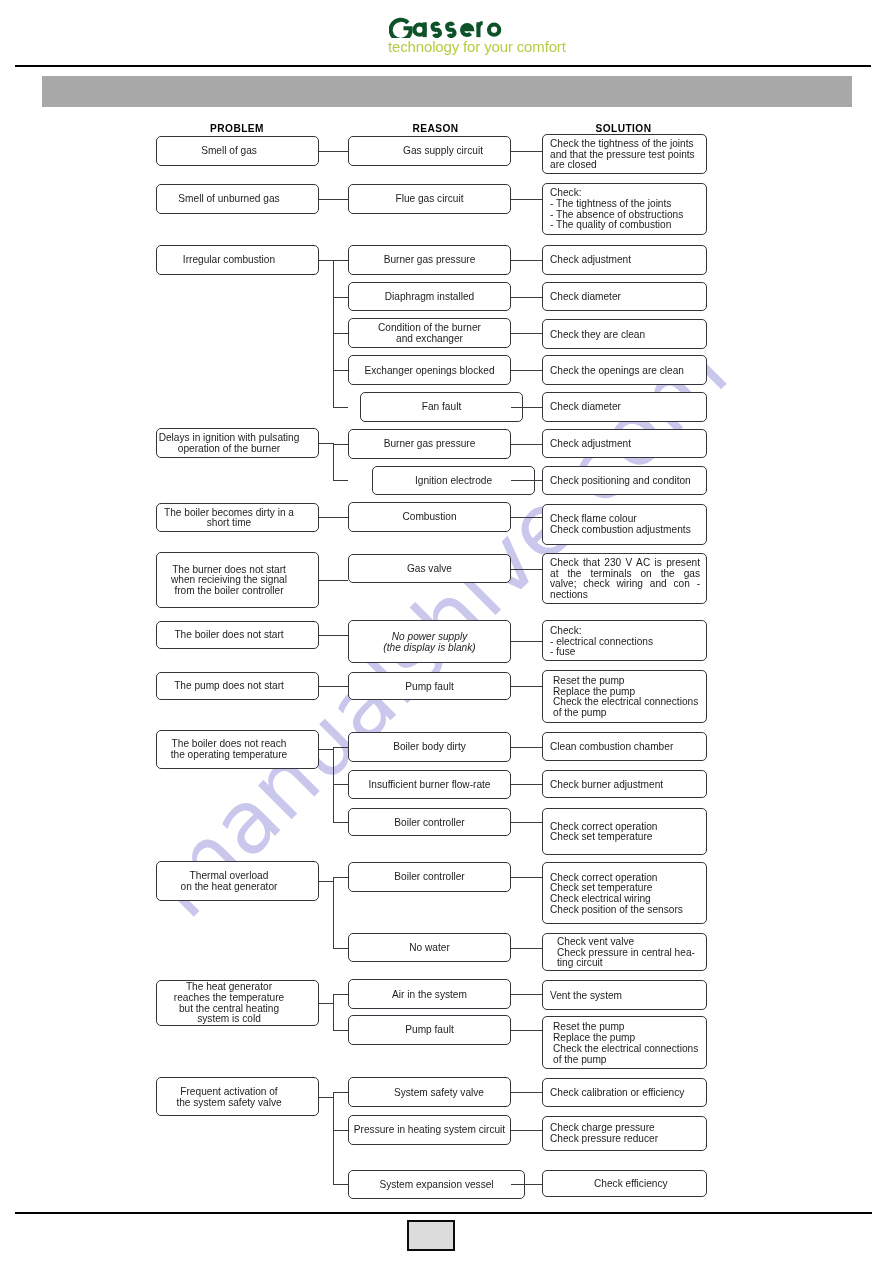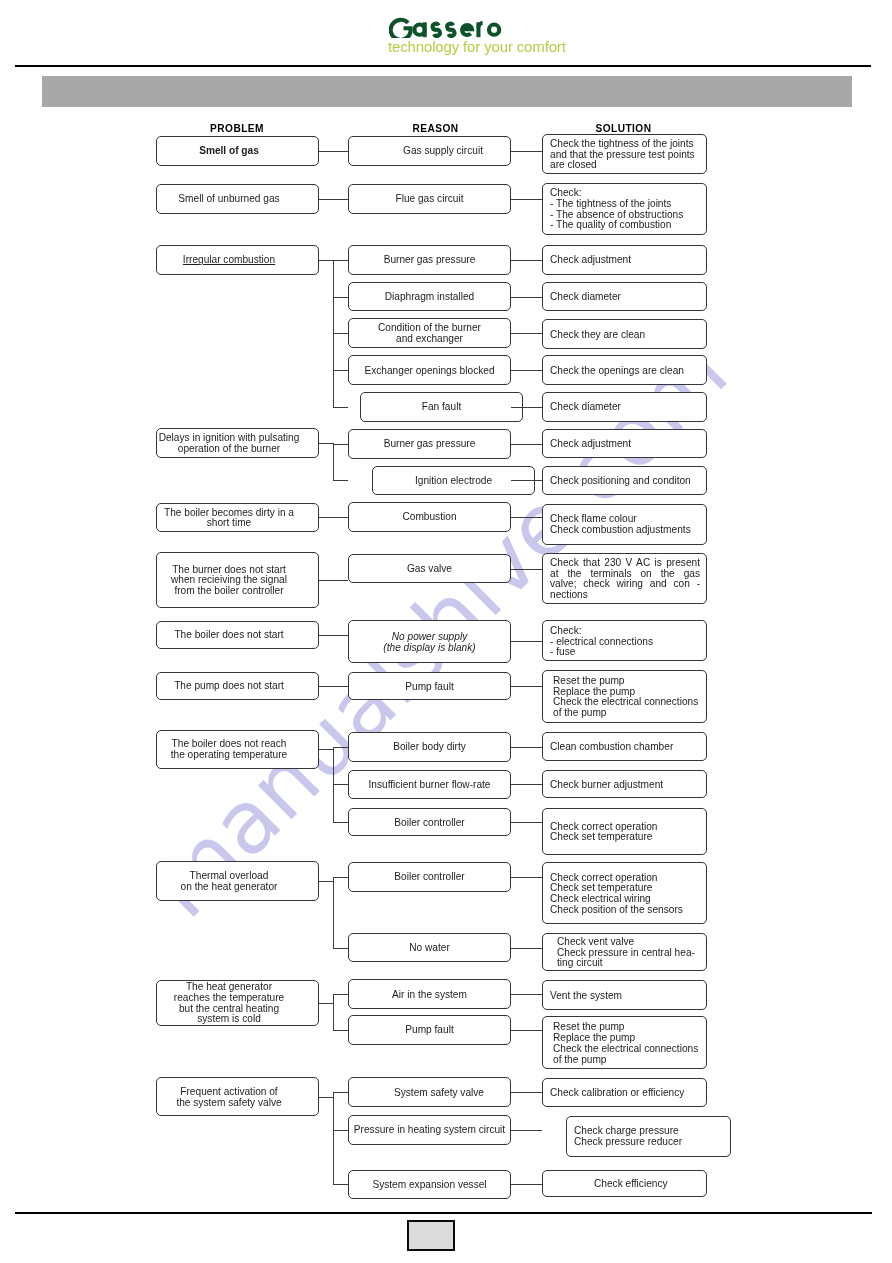--- a/index.html
+++ b/index.html
@@ -66,21 +66,21 @@
   <div id="watermark">
     <span>manualshive.com</span>
   </div>
 
   <div class="colhdr" id="hdr-problem" style="left: 155.5px; width: 163px; top: 122.5px;">PROBLEM</div>
   <div class="colhdr" id="hdr-reason" style="left: 354px; width: 163px; top: 122.5px;">REASON</div>
   <div class="colhdr" id="hdr-solution" style="left: 541px; width: 165px; top: 122.5px;">SOLUTION</div>
 
   <div id="diagram">
       <div class="bx c" style="left: 155.5px; top: 135.5px; width: 163px; height: 30px;">
-        <div class="txt" style="transform: translateX(-8px); font-weight: bold;">Smell of gas</div>
+        <div class="txt" style="transform: translateX(-8px);">Smell of gas</div>
       </div>
       <div class="hline" style="left: 318.5px; top: 151px; width: 29.5px;"></div>
       <div class="bx c" style="left: 348px; top: 135.5px; width: 163px; height: 30px; padding-left: 27px;">
         <div class="txt">Gas supply circuit</div>
       </div>
       <div class="bx l" style="left: 542px; top: 134px; width: 165px; height: 40px;">
         <div class="txt">Check the tightness of the joints<br>and that the pressure test points<br>are closed</div>
       </div>
       <div class="hline" style="left: 511px; top: 151px; width: 31px;"></div>
       <div class="bx c" style="left: 155.5px; top: 184px; width: 163px; height: 29.5px;">
@@ -88,21 +88,21 @@
       </div>
       <div class="hline" style="left: 318.5px; top: 199px; width: 29.5px;"></div>
       <div class="bx c" style="left: 348px; top: 184px; width: 163px; height: 29.5px;">
         <div class="txt">Flue gas circuit</div>
       </div>
       <div class="bx l" style="left: 542px; top: 182.5px; width: 165px; height: 52px;">
         <div class="txt">Check:<br>- The tightness of the joints<br>- The absence of obstructions<br>- The quality of combustion</div>
       </div>
       <div class="hline" style="left: 511px; top: 199px; width: 31px;"></div>
       <div class="bx c" style="left: 155.5px; top: 245px; width: 163px; height: 29.5px;">
-        <div class="txt" style="transform: translateX(-8px); text-decoration: underline;">Irregular combustion</div>
+        <div class="txt" style="transform: translateX(-8px);">Irregular combustion</div>
       </div>
       <div class="hline" style="left: 318.5px; top: 260px; width: 14.5px;"></div>
       <div class="vline" style="left: 333px; top: 260px; height: 147px;"></div>
       <div class="hline" style="left: 333px; top: 260px; width: 15px;"></div>
       <div class="hline" style="left: 333px; top: 297px; width: 15px;"></div>
       <div class="hline" style="left: 333px; top: 333px; width: 15px;"></div>
       <div class="hline" style="left: 333px; top: 370px; width: 15px;"></div>
       <div class="hline" style="left: 333px; top: 407px; width: 15px;"></div>
       <div class="bx c" style="left: 348px; top: 245px; width: 163px; height: 29.5px;">
         <div class="txt">Burner gas pressure</div>
@@ -291,25 +291,25 @@
       <div class="bx c" style="left: 348px; top: 1076.9px; width: 163px; height: 30px; padding-left: 19px;">
         <div class="txt">System safety valve</div>
       </div>
       <div class="bx l" style="left: 542px; top: 1078.4px; width: 165px; height: 28.2px;">
         <div class="txt">Check calibration or efficiency</div>
       </div>
       <div class="hline" style="left: 511px; top: 1092px; width: 31px;"></div>
       <div class="bx c" style="left: 348px; top: 1114.6px; width: 163px; height: 30px;">
         <div class="txt">Pressure in heating system circuit</div>
       </div>
-      <div class="bx l" style="left: 542px; top: 1115.7px; width: 165px; height: 41px; margin-left: 24px;">
+      <div class="bx l" style="left: 542px; top: 1115.7px; width: 165px; height: 35px;">
         <div class="txt">Check charge pressure<br>Check pressure reducer</div>
       </div>
       <div class="hline" style="left: 511px; top: 1130px; width: 31px;"></div>
-      <div class="bx c" style="left: 348px; top: 1169.5px; width: 163px; height: 29.5px;">
+      <div class="bx c" style="left: 348px; top: 1169.5px; width: 177px; height: 29.5px;">
         <div class="txt">System expansion vessel</div>
       </div>
       <div class="bx l" style="left: 542px; top: 1169.8px; width: 165px; height: 27.1px; padding-left: 44px;">
         <div class="txt">Check efficiency</div>
       </div>
       <div class="hline" style="left: 511px; top: 1184px; width: 31px;"></div>
     </div>
 
   <div id="hrule-bottom"></div>
   <div id="pagebox"></div>

